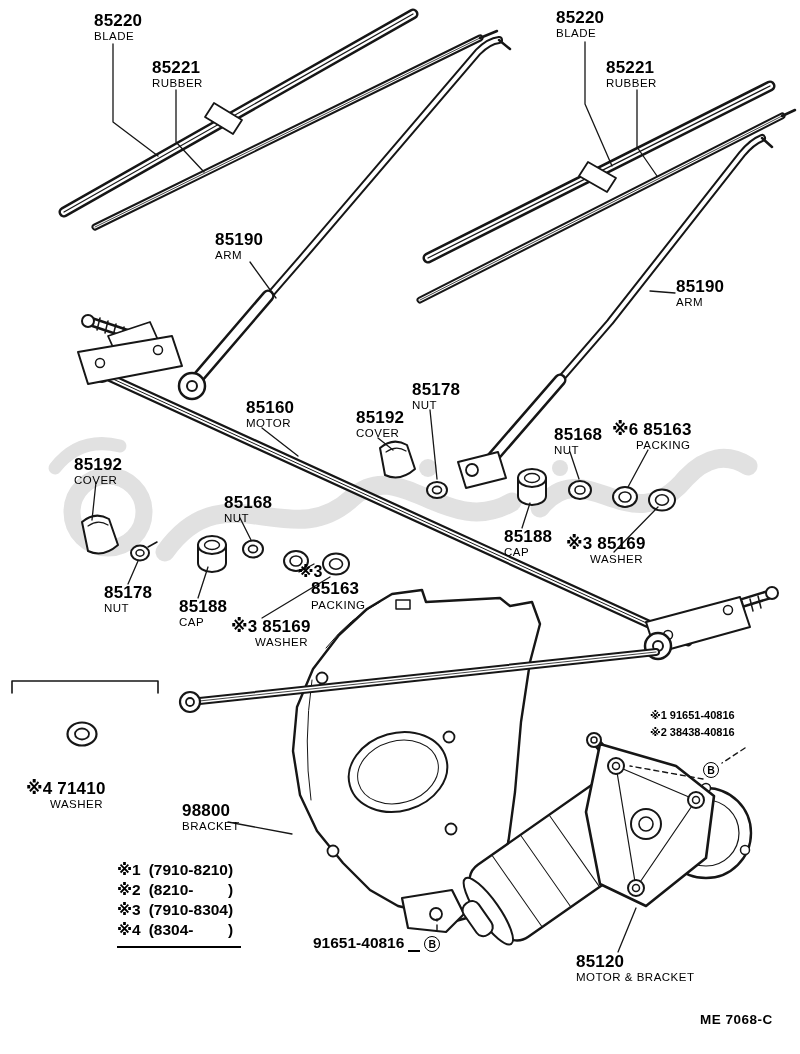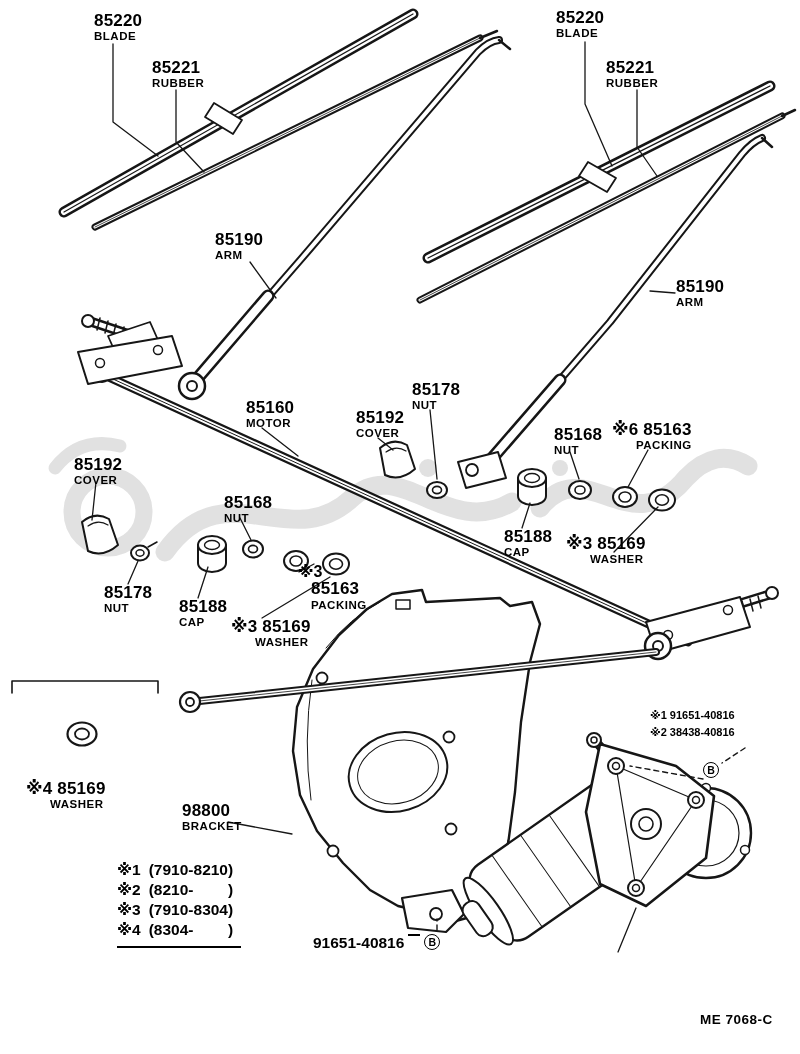--- a/index.html
+++ b/index.html
@@ -2,26 +2,26 @@
 <html><head>
 <meta charset="utf-8">
 <style>
   *{box-sizing:border-box;margin:0;padding:0}
   html,body{background:#fff}
   body{font-family:"Liberation Sans","DejaVu Sans",sans-serif;color:#000}
   .stage{position:relative;width:800px;height:1053px;background:#fff;overflow:hidden}
   .stage>svg{position:absolute;left:0;top:0}
   .co{position:absolute;white-space:nowrap;line-height:1.08}
   .co .num{font-size:17px;font-weight:700;letter-spacing:.2px}
-  .co .nm{font-size:11.5px;font-weight:700;letter-spacing:.5px}
+  .co .nm{font-size:11.5px;font-weight:400;letter-spacing:.5px}
   .co .mk{font-size:16px;font-weight:700}
   .ind{padding-left:24px}
   .sub{padding-left:13px}
   .row-label{position:absolute;font-size:11px;font-weight:700;white-space:nowrap}
-  .bolt3{position:absolute;display:flex;align-items:flex-start;gap:4px;font-size:15.5px;font-weight:700}
+  .bolt3{position:absolute;display:flex;align-items:flex-end;gap:4px;font-size:15.5px;font-weight:700}
   .bolt3 .dash{width:12px;border-top:2px dashed #000;height:0}
   .bcircle{display:inline-flex;align-items:center;justify-content:center;width:16px;height:16px;border:1.6px solid #000;border-radius:50%;font-size:10.5px;font-weight:700;background:#fff}
   .bfloat{position:absolute}
   .legend{position:absolute;left:117px;top:860px;padding:0 8px 5px 0;border-bottom:2px solid #000}
   .legend .lrow{display:flex;gap:8px;font-size:15.5px;font-weight:700;line-height:1.3}
   .legend .rng{white-space:pre}
   .doc{position:absolute;left:700px;top:1012px;font-size:13.5px;font-weight:700;letter-spacing:.5px}
 </style>
 </head>
 <body>
@@ -332,26 +332,30 @@
   <div class="co" style="left:298px;top:563px">
     <div class="mk">※3</div>
     <div class="num sub">85163</div>
     <div class="nm sub">PACKING</div>
   </div>
   <div class="co" style="left:231px;top:618px">
     <div class="num">※3 85169</div>
     <div class="nm ind">WASHER</div>
   </div>
   <div class="co" style="left:26px;top:780px">
-    <div class="num">※4 85169</div>
+    <div class="num">※4 71410</div>
     <div class="nm ind">WASHER</div>
   </div>
   <div class="co" style="left:182px;top:802px">
     <div class="num">98800</div>
     <div class="nm">BRACKET</div>
+  </div>
+  <div class="co" style="left:576px;top:953px">
+    <div class="num">85120</div>
+    <div class="nm">MOTOR &amp; BRACKET</div>
   </div>
 
   <div class="row-label" style="left:650px;top:709px">※1 91651-40816</div>
   <div class="row-label" style="left:650px;top:726px">※2 38438-40816</div>
   <span class="bcircle bfloat" style="left:703px;top:762px">B</span>
 
   <div class="bolt3" style="left:313px;top:934px">
     <span>91651-40816</span>
     <span class="dash"></span>
     <span class="bcircle">B</span>

